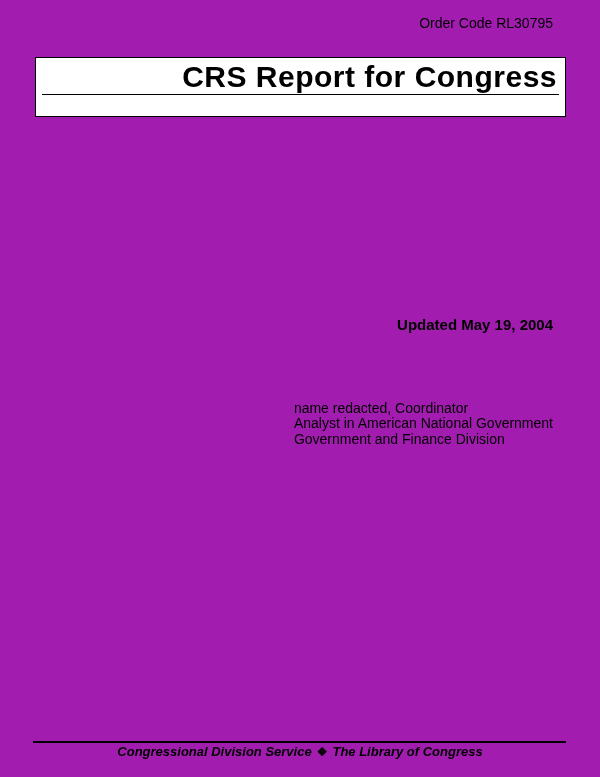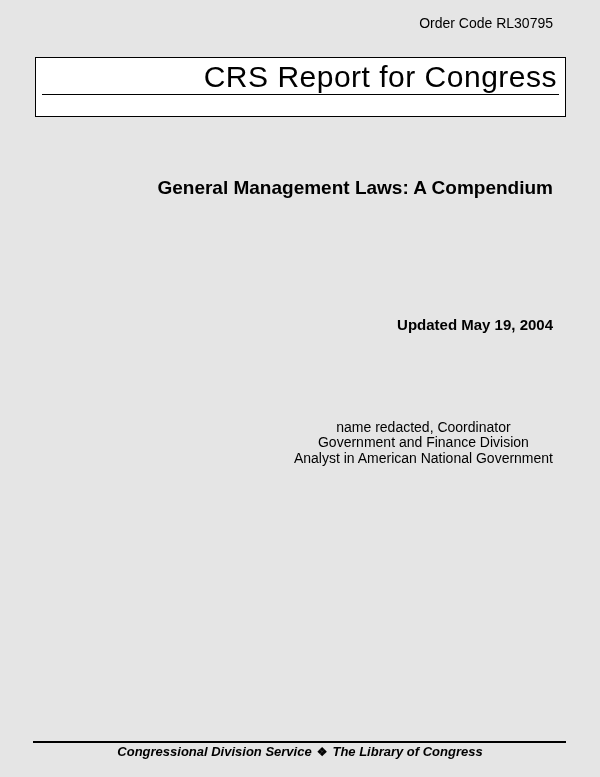--- a/index.html
+++ b/index.html
@@ -9,21 +9,21 @@
     height: 777px;
     position: relative;
     font-family: "Liberation Sans", sans-serif;
     color: #000000;
   }
   .page {
     position: absolute;
     top: 0; left: 0;
     width: 600px;
     height: 777px;
-    background: #e5e5e5;
+    background: #a21caf;
     overflow: hidden;
   }
   .order-code {
     position: absolute;
     top: 16px;
     right: 47px;
     font-size: 14px;
     line-height: 15px;
     text-align: right;
     white-space: nowrap;
@@ -37,21 +37,21 @@
     border: 1.5px solid #000000;
     background: #ffffff;
   }
   .header-title {
     position: absolute;
     top: 2px;
     right: 8px;
     font-size: 30px;
     line-height: 33px;
     letter-spacing: 0.5px;
-    font-weight: 400;
+    font-weight: 700;
     white-space: nowrap;
     margin-left: 32px;
   }
   .header-rule {
     position: absolute;
     top: 36px;
     left: 6px;
     right: 6px;
     height: 1.2px;
     background: #000000;
@@ -78,23 +78,23 @@
     top: 316px;
     right: 47px;
     font-size: 15px;
     line-height: 17px;
     font-weight: 700;
     white-space: nowrap;
     margin-left: 21px;
   }
   .author-block {
     position: absolute;
-    top: 420px;
+    top: 401px;
     right: 47px;
-    text-align: center;
+    text-align: left;
     font-size: 14px;
     line-height: 15.4px;
   }
   .footer-rule {
     position: absolute;
     top: 741px;
     left: 33px;
     width: 533px;
     height: 2px;
     background: #000000;
@@ -123,28 +123,27 @@
 
 <div class="page">
 
   <div class="order-code">Order Code RL30795</div>
 
   <div class="header-box">
     <div class="header-title">CRS Report for Congress</div>
     <div class="header-rule"></div>
   </div>
 
-  <div class="report-title">General Management Laws: A Compendium</div>
 
   <div class="updated-date">Updated May 19, 2004</div>
 
   <div class="author-block">
     <div>name redacted, Coordinator</div>
+    <div>Analyst in American National Government</div>
     <div>Government and Finance Division</div>
-    <div>Analyst in American National Government</div>
   </div>
 
   <div class="footer-rule"></div>
 
   <div class="footer-text">
     <span>Congressional Division Service</span><span class="diamond">❖</span><span>The Library of Congress</span>
   </div>
 
 </div>
 

